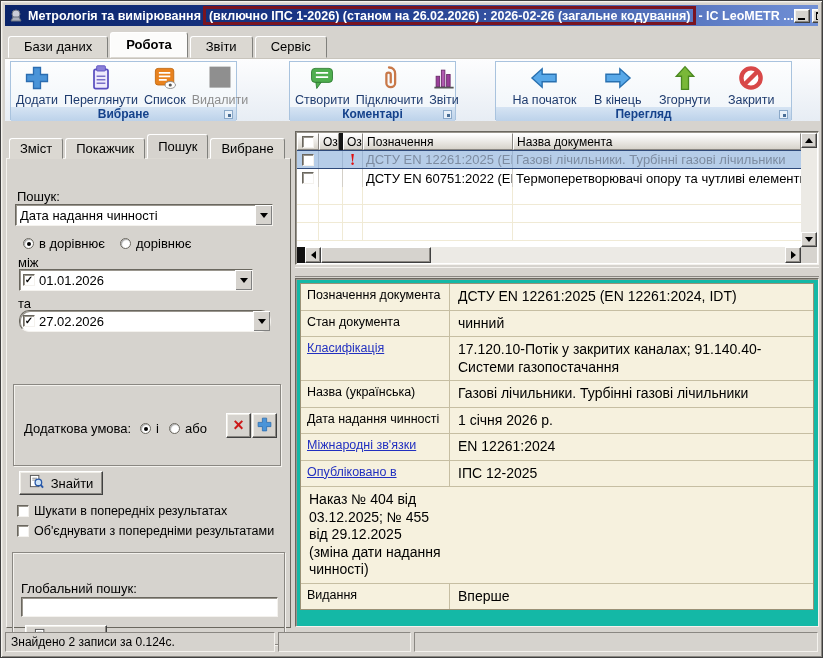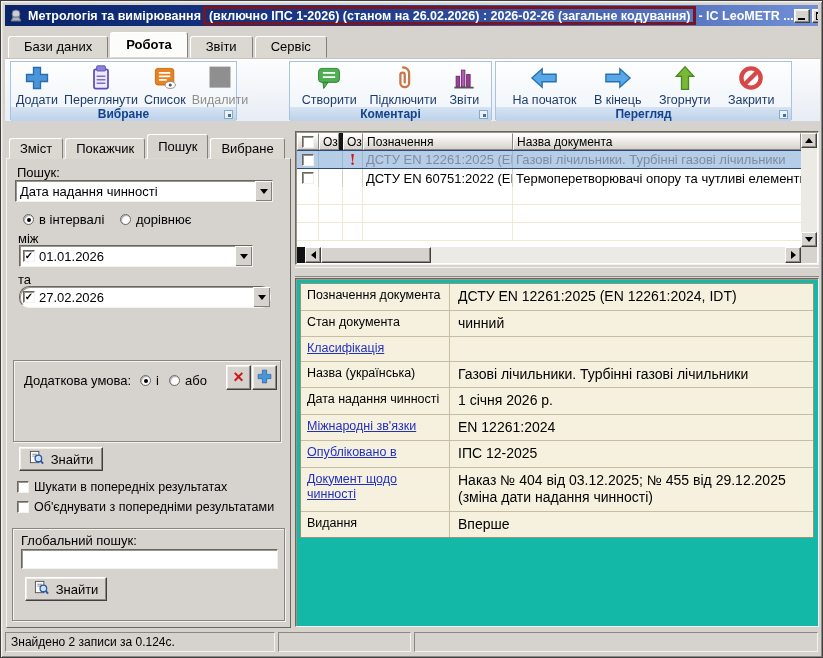--- a/index.html
+++ b/index.html
@@ -26,38 +26,38 @@
   
   .maintabs{position:absolute; left:7px; top:31px; height:26px; display:flex; align-items:flex-end; z-index:3;}
   .tab{height:22px; line-height:20px; padding:0 15px; background:#dbd8d2; border:1px solid;
     border-color:#fff #80807c #dbd8d2 #fff; border-radius:3px 3px 0 0; margin-right:2px; cursor:default;}
   .tab.active{height:26px; line-height:24px; background:#fcfcfb; font-weight:bold;}
   
   .ribbon{position:absolute; left:4px; top:57px; width:815px; height:63px;
     background:linear-gradient(#fdfdfe,#e7edf4); border-top:1px solid #c8c4bc;}
   .rgroup{position:absolute; top:2px; height:59px; border:1px solid #a9c3de;
     background:linear-gradient(#fdfefe,#eff4f9); display:flex; flex-direction:column;}
-  .g1{left:5px; width:227px;} .g2{left:284px; width:203px;} .g3{left:490px; width:297px;}
+  .g1{left:5px; width:227px;} .g2{left:284px; width:167px;} .g3{left:490px; width:297px;}
   .rbtns{flex:1; display:flex; justify-content:space-evenly; padding:1px 2px 0;}
   .rbtn{display:flex; flex-direction:column; align-items:center; padding:0 3px; cursor:default;}
   .ric{height:30px; display:flex; align-items:center; justify-content:center;}
   .rlabel{font-size:12.5px; color:#1e3b6e; white-space:nowrap;}
   .rbtn.disabled .rlabel{color:#8d8d8d;}
   .rcap{height:16px; background:linear-gradient(#d6e4f3,#bcd2ea); display:flex; align-items:center;
     justify-content:center; position:relative; color:#15428b; font-weight:bold; font-size:12px;}
   .launcher{position:absolute; right:3px; top:3px; width:9px; height:9px; border:1px solid #8aa8c8; background:#e9f1f9;}
   .launcher::after{content:""; position:absolute; right:1px; bottom:1px; width:3px; height:3px; background:#4a6e96;}
   
   .ltabs{position:absolute; left:8px; top:133px; height:25px; display:flex; align-items:flex-end; z-index:3;}
   .ltab{height:21px; line-height:19px; padding:0 10px; background:#dbd8d2; border:1px solid;
     border-color:#fff #80807c #dbd8d2 #fff; border-radius:3px 3px 0 0; margin-right:2px; cursor:default;}
   .ltab.active{height:25px; line-height:23px; background:#d6d3ce;}
   .lpage{position:absolute; left:5px; top:157px; width:285px; height:470px; background:#d6d3ce;
     border:1px solid; border-color:#f4f2ee #6a675f #6a675f #f4f2ee;}
-  .abs{position:absolute;}
+  .abs{position:absolute;margin-top:24px;}
   .sunken{border:1px solid; border-color:#6a675f #f4f2ee #f4f2ee #6a675f; box-shadow:inset 1px 1px 0 #9a968e;}
   .combo{display:flex; align-items:center; height:22px; background:#fff;}
   .ctext{flex:1; padding:0 4px; white-space:nowrap; overflow:hidden; font-size:13px;}
   .drop{width:17px; height:100%; background:#d6d3ce; box-shadow:inset 1px 1px 0 #fff, inset -1px -1px 0 #808080;
     display:flex; align-items:center; justify-content:center; flex:0 0 auto;}
   .tri-down{width:0; height:0; border:4px solid transparent; border-top:5px solid #000; margin-top:5px;}
   .cb{width:12px; height:12px; background:#fff; border:1px solid; border-color:#6a675f #f4f2ee #f4f2ee #6a675f;
     box-shadow:inset 1px 1px 0 #9a968e; display:inline-flex; align-items:center; justify-content:center; flex:0 0 auto;}
   .cb.checked::after{content:"\2713"; font-size:10px; font-weight:bold; line-height:1;}
   .combo .cb{margin:0 0 0 3px;}
@@ -301,21 +301,21 @@
 
     <div class="abs combo sunken" style="left:8px;top:21px;width:258px;">
       <span class="ctext">Дата надання чинності</span>
       <span class="drop">
           <span class="tri-down"></span>
         </span>
     </div>
 
     <div class="abs hrow" style="left:16px;top:53px;">
       <span class="radio on"></span>
-      <span>в інтервалі</span>
+      <span>в дорівнює</span>
     </div>
     <div class="abs hrow" style="left:113px;top:53px;">
       <span class="radio"></span>
       <span>дорівнює</span>
     </div>
 
     <span class="abs" style="left:11px;top:72px;">між</span>
     <div class="abs combo sunken" style="left:12px;top:86px;width:234px;">
       <span class="cb checked"></span>
       <span class="ctext">01.01.2026</span>
@@ -467,39 +467,39 @@
       <div class="det-row">
         <div class="det-label">Позначення документа</div>
         <div class="det-value">ДСТУ EN 12261:2025 (EN 12261:2024, IDT)</div>
       </div>
       <div class="det-row">
         <div class="det-label">Стан документа</div>
         <div class="det-value">чинний</div>
       </div>
       <div class="det-row">
         <div class="det-label link">Класифікація</div>
+        <div class="det-value">17.120.10-Потік у закритих каналах; 91.140.40-Системи газопостачання</div>
       </div>
       <div class="det-row">
         <div class="det-label">Назва (українська)</div>
         <div class="det-value">Газові лічильники. Турбінні газові лічильники</div>
       </div>
       <div class="det-row">
         <div class="det-label">Дата надання чинності</div>
         <div class="det-value">1 січня 2026 р.</div>
       </div>
       <div class="det-row">
         <div class="det-label link">Міжнародні зв'язки</div>
         <div class="det-value">EN 12261:2024</div>
       </div>
       <div class="det-row">
         <div class="det-label link">Опубліковано в</div>
         <div class="det-value">ІПС 12-2025</div>
       </div>
       <div class="det-row">
-        <div class="det-label link">Документ щодо чинності</div>
         <div class="det-value">Наказ № 404 від 03.12.2025; № 455 від 29.12.2025 (зміна дати надання чинності)</div>
       </div>
       <div class="det-row">
         <div class="det-label">Видання</div>
         <div class="det-value">Вперше</div>
       </div>
     </div>
   </div>
 
   <div class="spane sp1">Знайдено 2 записи за 0.124с.</div>

